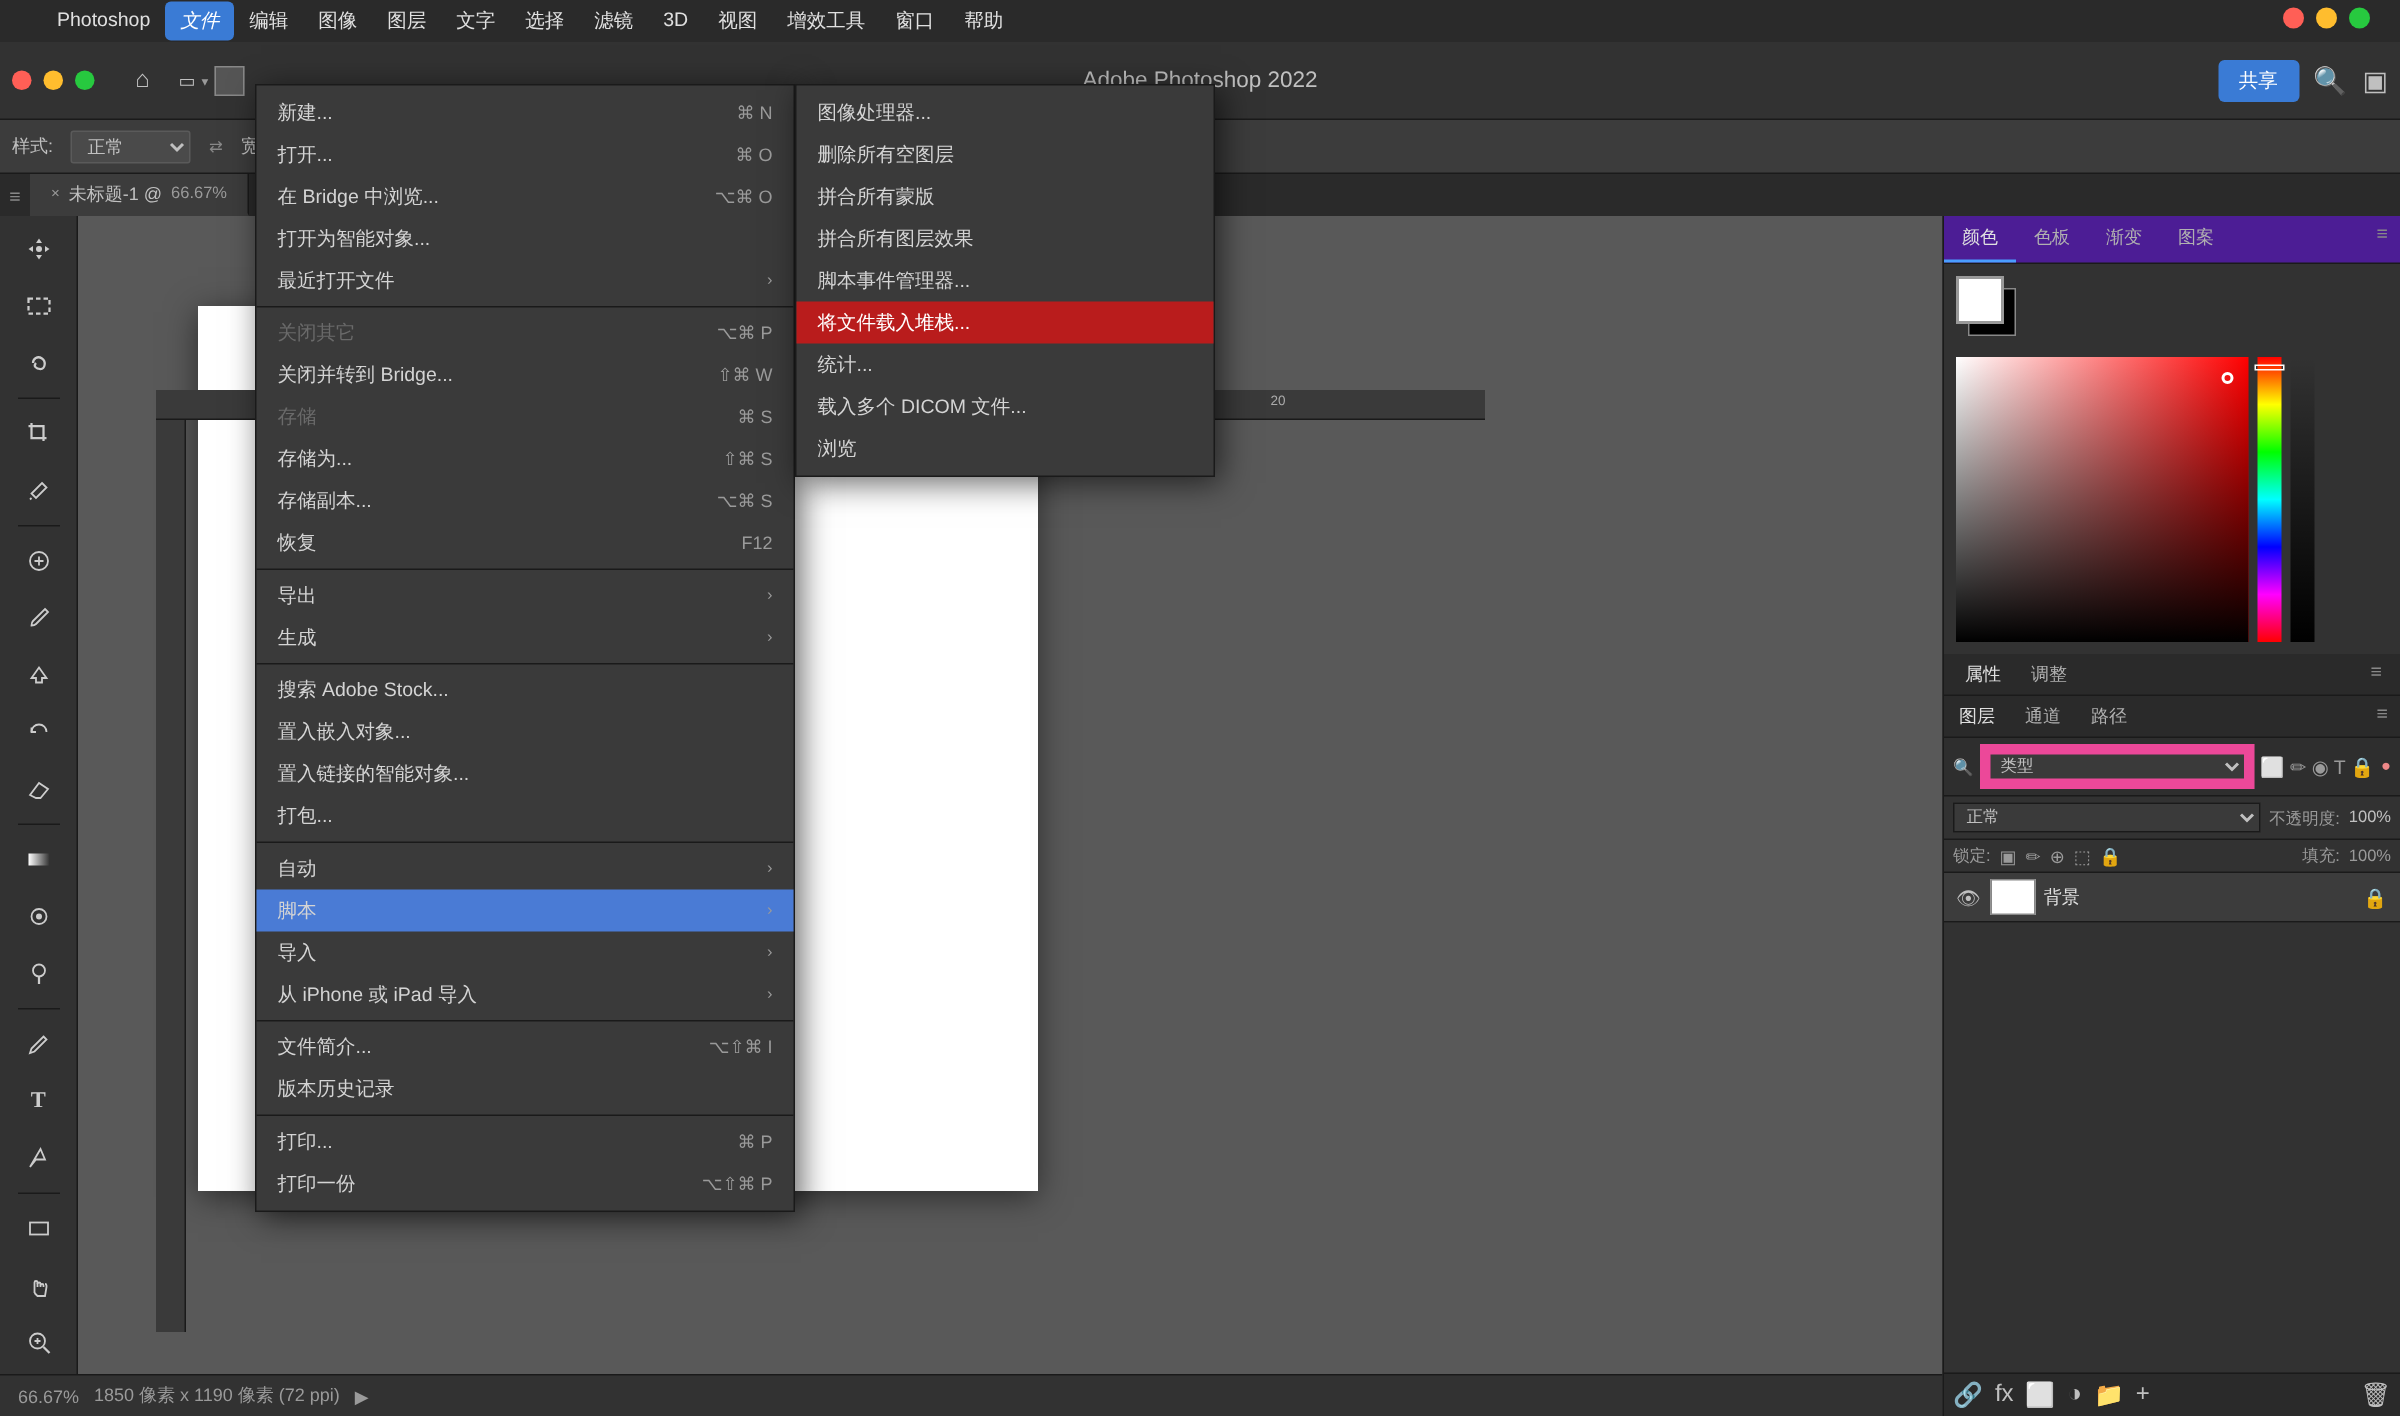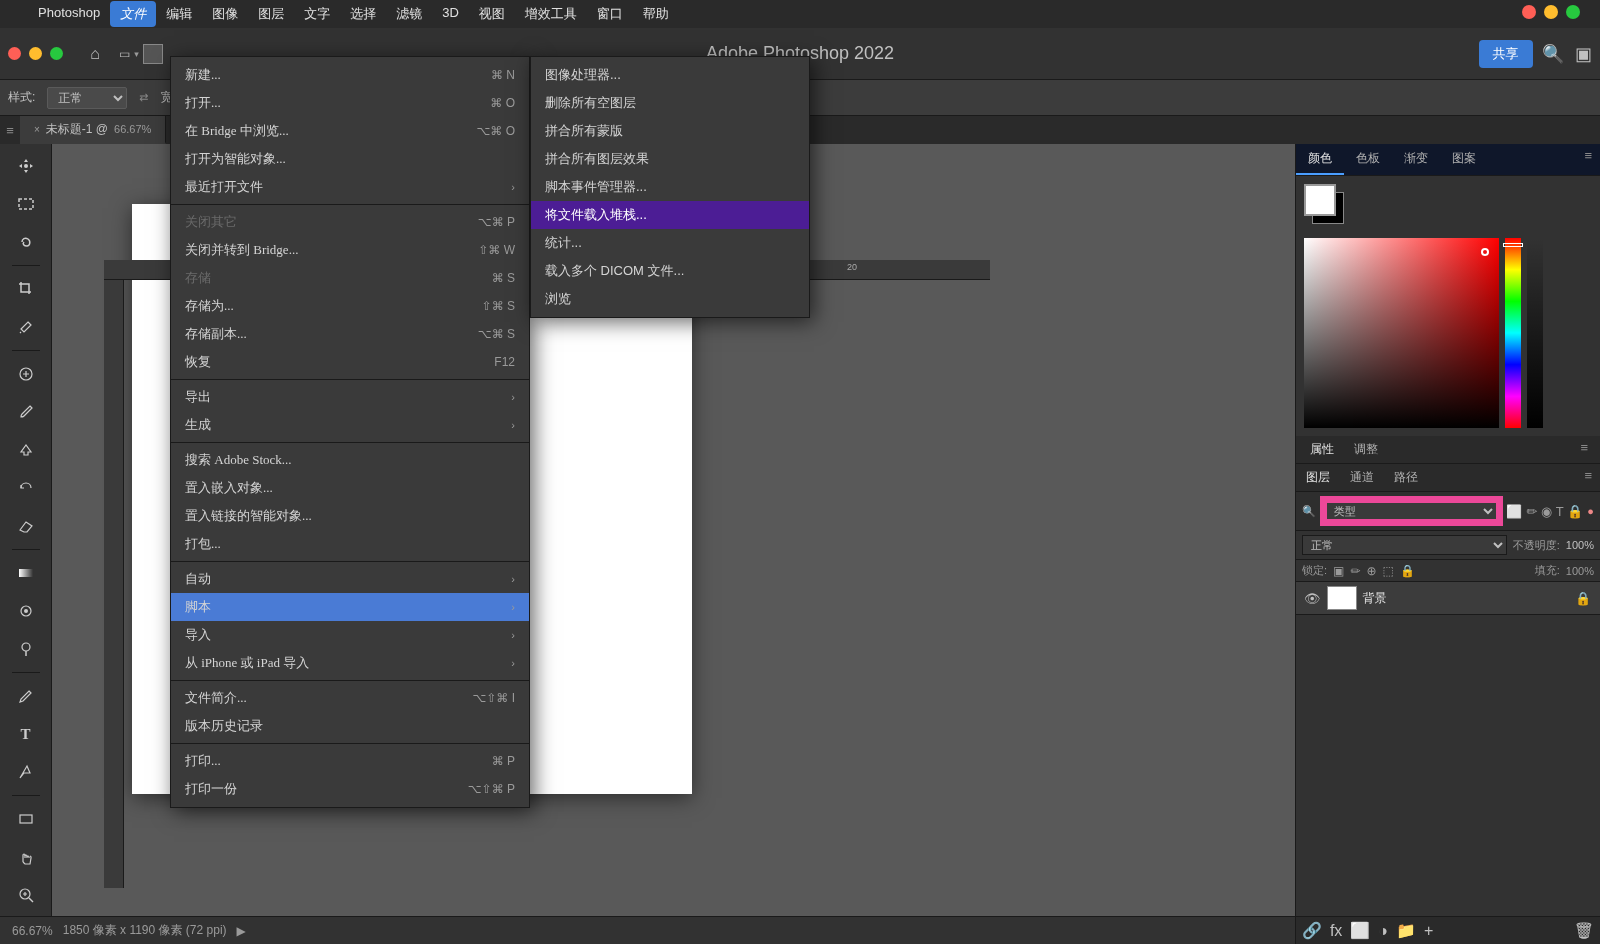--- a/index.html
+++ b/index.html
@@ -63,21 +63,21 @@
       gap: 8px;
       position: absolute;
       top: 0; left: 0;
       z-index: 100;
     }
 
     .toolbar-title {
       position: absolute;
       left: 50%;
       transform: translateX(-50%);
-      font-size: 18px;
+      font-size: 15px;
       color: #c0c0c0;
     }
 
     .toolbar-home-btn {
       width: 32px;
       height: 32px;
       display: flex;
       align-items: center;
       justify-content: center;
       color: #c0c0c0;
@@ -297,21 +297,21 @@
       width: 305px;
       bottom: 0;
       background: #323232;
       border-left: 1px solid #1a1a1a;
       display: flex;
       flex-direction: column;
     }
 
     .panel-tabs {
       display: flex;
-      background: #0f172a;
+      background: #4c1d95;
       border-bottom: 1px solid #1a1a1a;
     }
 
     .panel-tab {
       padding: 6px 12px;
       font-size: 12px;
       color: #b0b0b0;
       cursor: pointer;
       border-bottom: 2px solid transparent;
     }
@@ -449,21 +449,20 @@
       padding: 5px 14px;
       cursor: pointer;
       position: relative;
     }
 
     .menu-row.disabled { color: #6a6a6a; cursor: default; }
 
     .menu-row .label-text {
       flex: 1;
       font-size: 13px;
-      font-family: Liberation Serif, serif;
     }
 
     .menu-row .shortcut {
       font-size: 12px;
       color: #9a9a9a;
     }
 
     .menu-row .arrow {
       font-size: 11px;
       color: #9a9a9a;
@@ -488,21 +487,21 @@
       padding: 4px 0;
     }
 
     .sub-menu-row {
       display: flex;
       align-items: center;
       padding: 5px 14px;
       cursor: pointer;
       font-size: 13px;
     }
-    .sub-menu-row.highlighted { background: #4c1d95; color: white; align-items: flex-end; }
+    .sub-menu-row.highlighted { background: #b91c1c; color: white; align-items: flex-end; }
 
     .ruler-label {
       position: absolute;
       top: 2px;
       font-size: 9px;
       color: #aaa;
       transform: translateX(-50%);
     }
 
     

